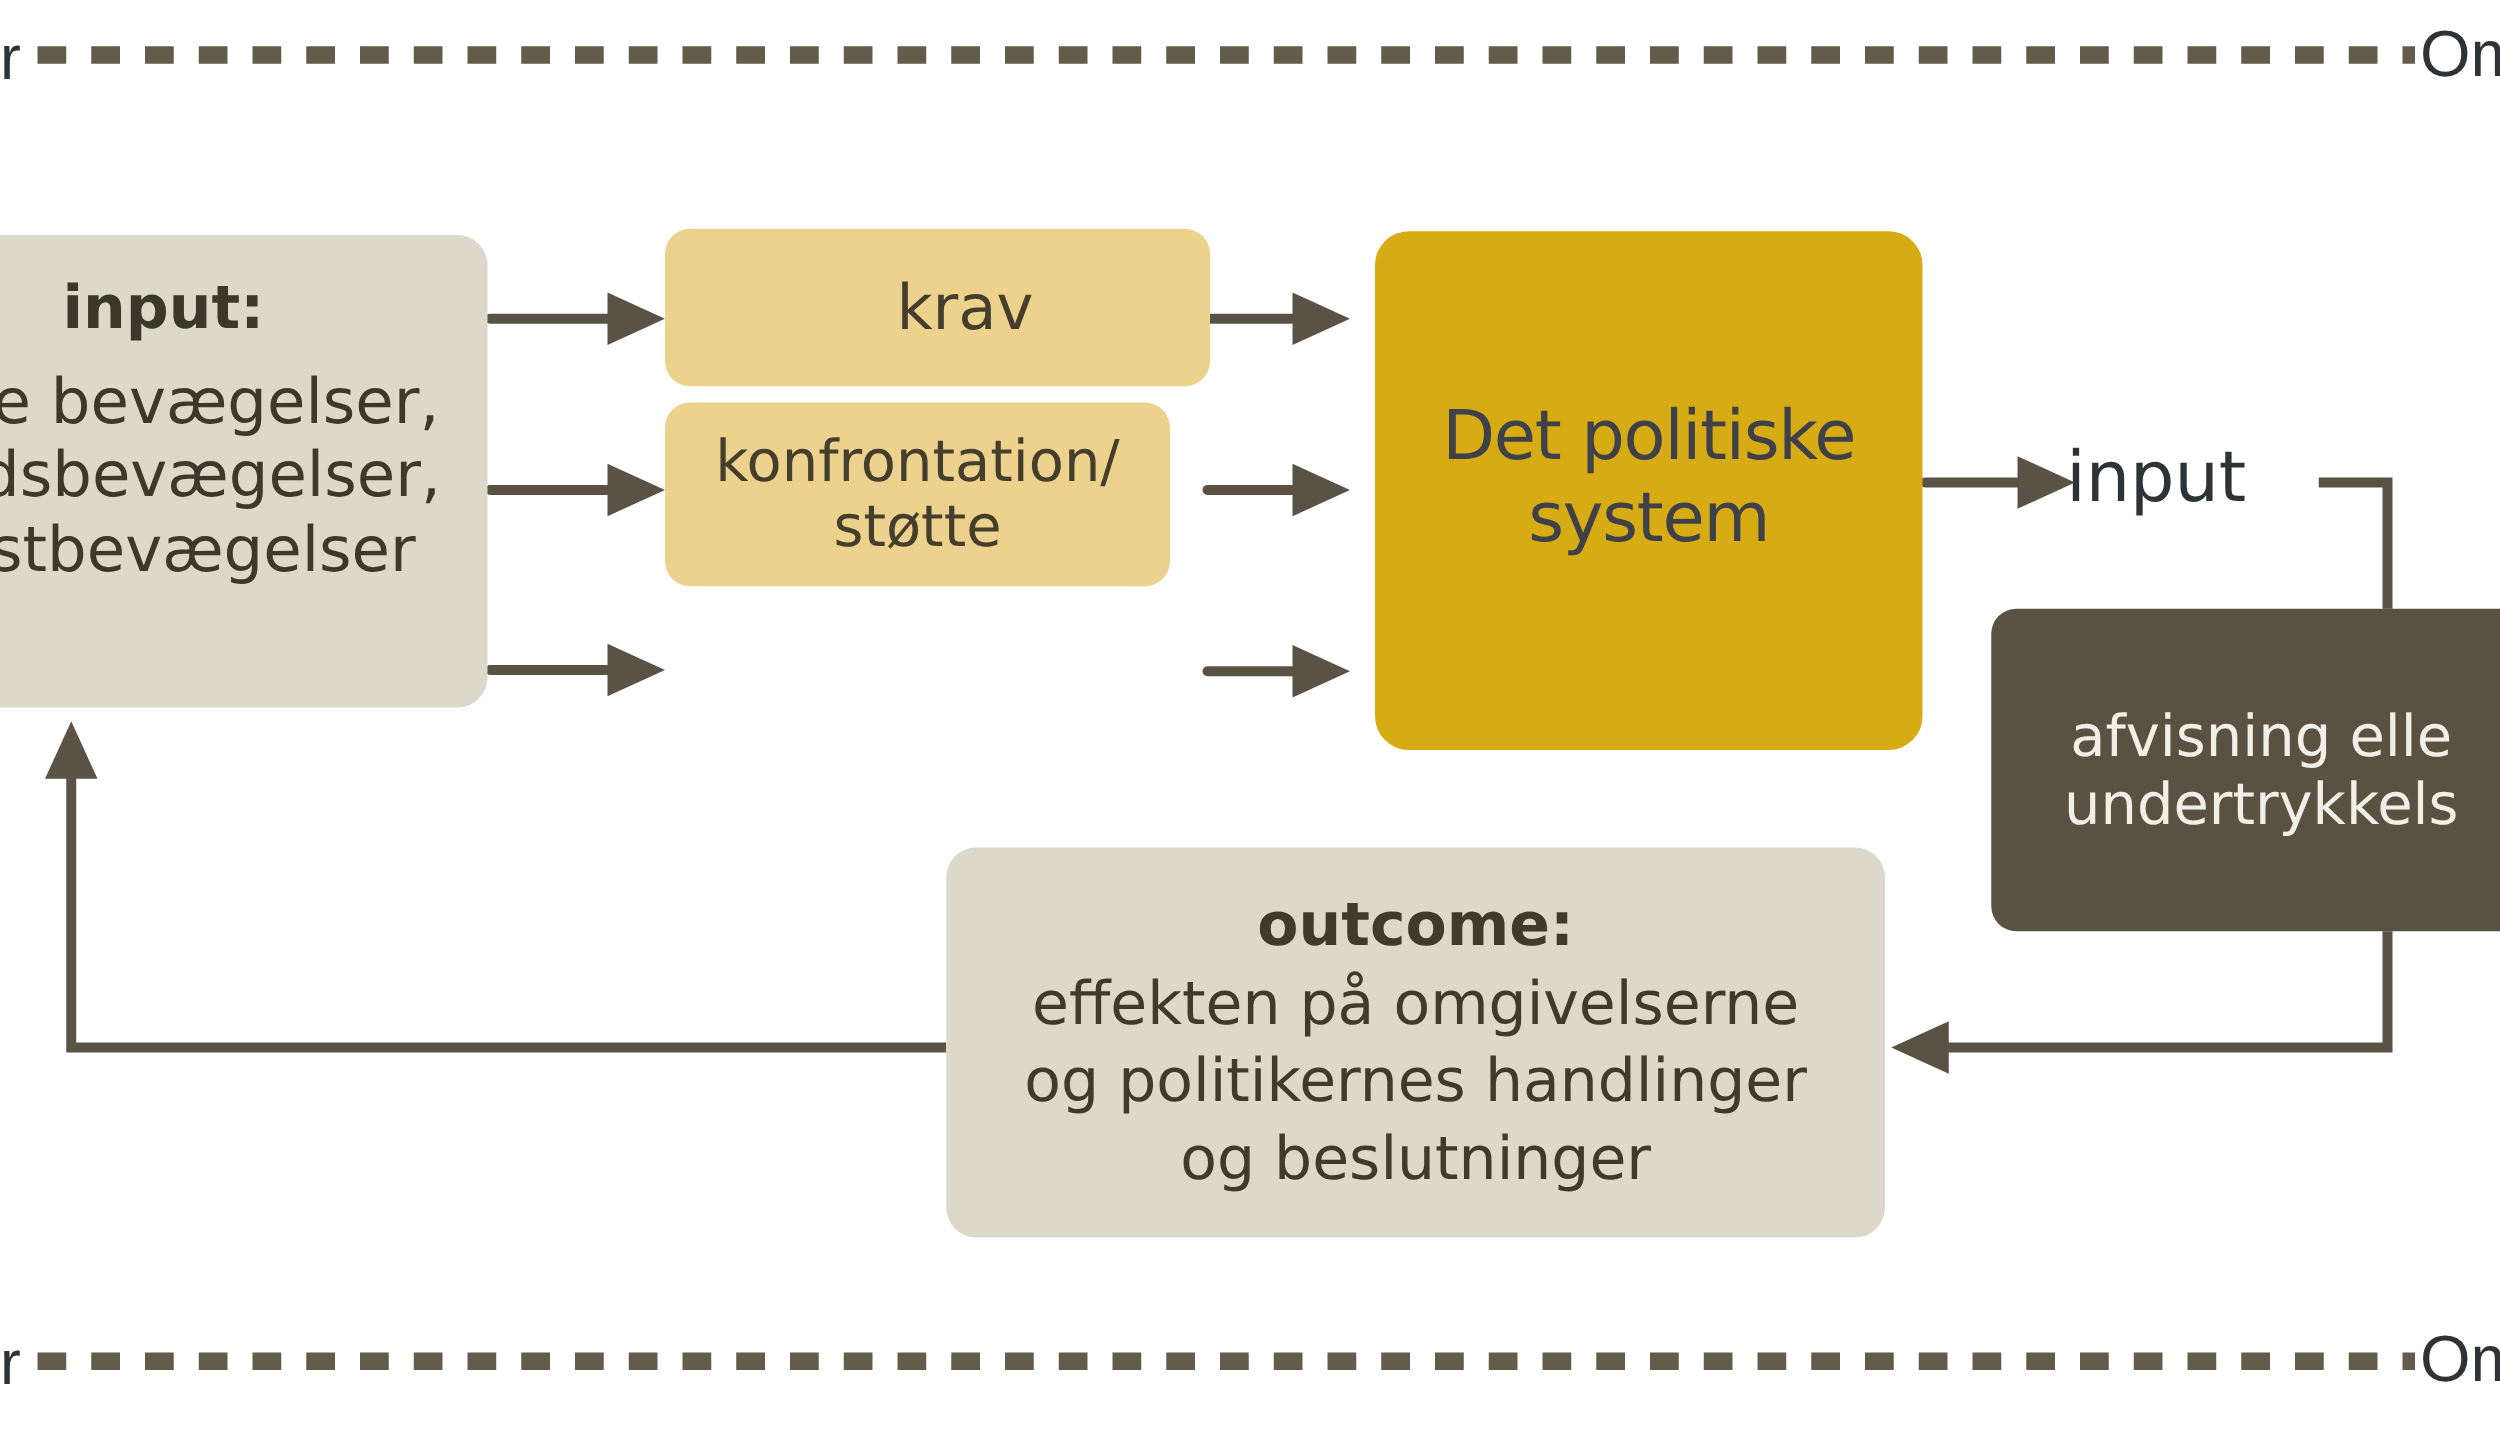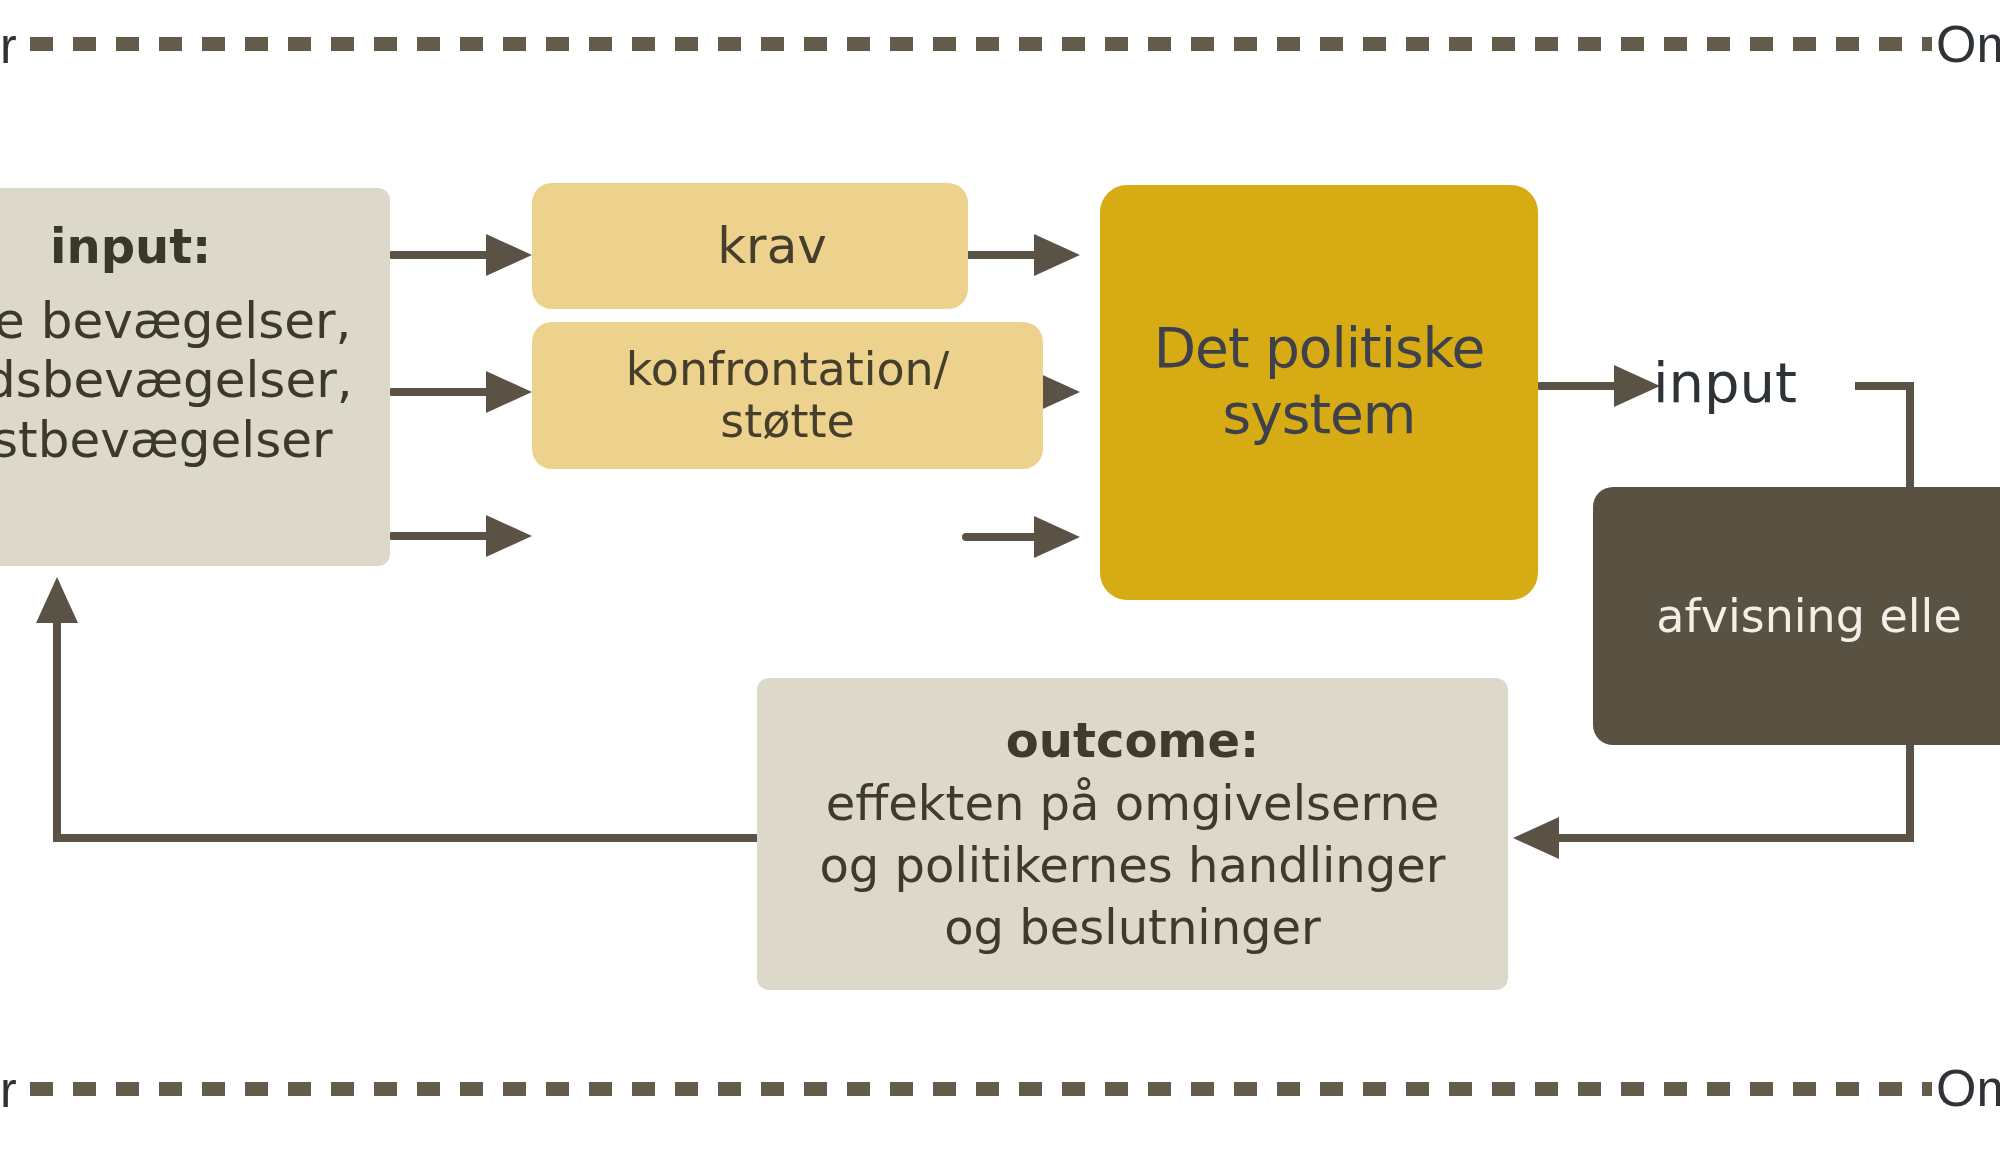--- a/index.html
+++ b/index.html
@@ -4,27 +4,27 @@
 <style>
   html,body{margin:0;padding:0;background:#ffffff;overflow:hidden;}
   .stage{
     position:relative;width:2000px;height:1165px;background:#ffffff;
     font-family:"DejaVu Sans",sans-serif;overflow:hidden;
   }
   .layer{position:absolute;left:0;top:0;width:2000px;height:1165px;}
   
   .box{position:absolute;box-sizing:border-box;display:flex;flex-direction:column;
        align-items:center;justify-content:center;text-align:center;}
-  .box-grey{background:#dcd9cb;border-radius:12px;}
+  .box-grey{background:#dcd9cb;border-radius:24px;}
   .box-yellow{background:#edd28d;border-radius:20px;color:#453e2c;}
   .box-gold{background:#d6ab13;border-radius:26px;color:#3f414a;}
   .box-brown{background:#595142;border-radius:20px;color:#f2efe7;}
   .input-box{left:-70px;top:188px;width:460px;height:378px;}
   .krav-box{left:532px;top:183px;width:436px;height:126px;font-size:50px;padding-left:44px;}
-  .konf-box{left:532px;top:322px;width:511px;height:147px;font-size:46px;line-height:1.12;}
+  .konf-box{left:532px;top:322px;width:404px;height:147px;font-size:46px;line-height:1.12;}
   .kritik-box{left:532px;top:480px;width:436px;height:126px;font-size:50px;}
   .system-box{left:1100px;top:185px;width:438px;height:415px;font-size:55px;line-height:1.2;letter-spacing:-1px;border-radius:27px;}
   .system-box .inner{transform:translateY(-12px);}
   .response-box{left:1593px;top:487px;width:432px;height:258px;font-size:46px;line-height:1.18;}
   .outcome-box{left:757px;top:678px;width:751px;height:312px;font-size:48px;line-height:1.3;color:#3e3a2c;}
   
   .t{position:absolute;white-space:nowrap;color:#3c392c;}
   .input-title{left:50px;top:218px;font-size:48px;font-weight:bold;color:#3a372b;}
   .input-l1{left:-6px;top:292px;font-size:50px;}
   .input-l2{left:-16px;top:351px;font-size:50px;}
@@ -114,20 +114,21 @@
     <div class="inner">
       <div>Det politiske</div>
       <div>system</div>
     </div>
   </div>
 
   <span class="t output-label">input</span>
 
   <div class="box box-brown response-box">
     <div>afvisning elle</div>
+    <div>undertrykkels</div>
   </div>
 
   <div class="box box-grey outcome-box">
     <div class="bold">outcome:</div>
     <div>effekten på omgivelserne</div>
     <div>og politikernes handlinger</div>
     <div>og beslutninger</div>
   </div>
 
 </div>

